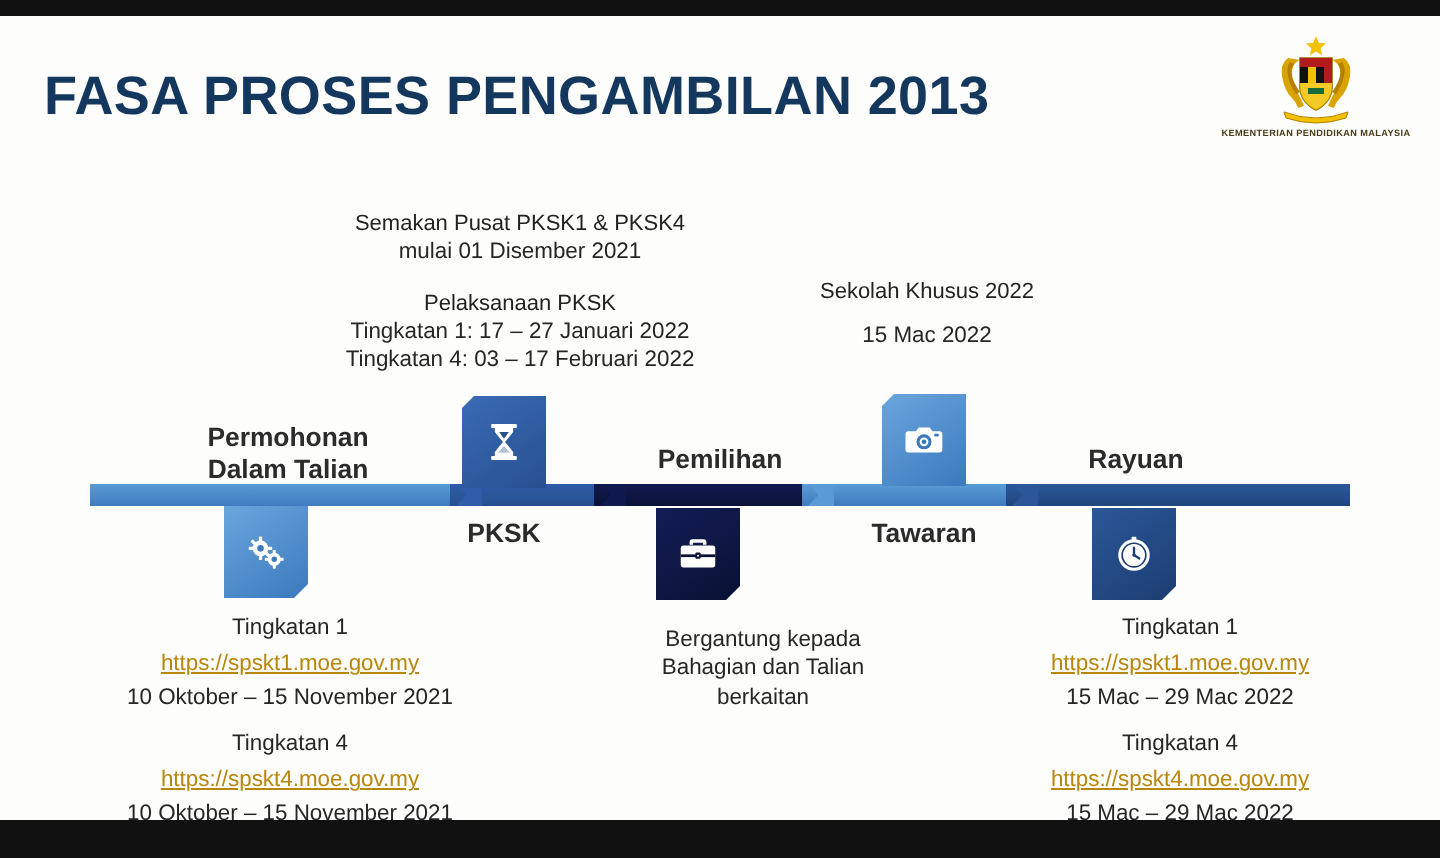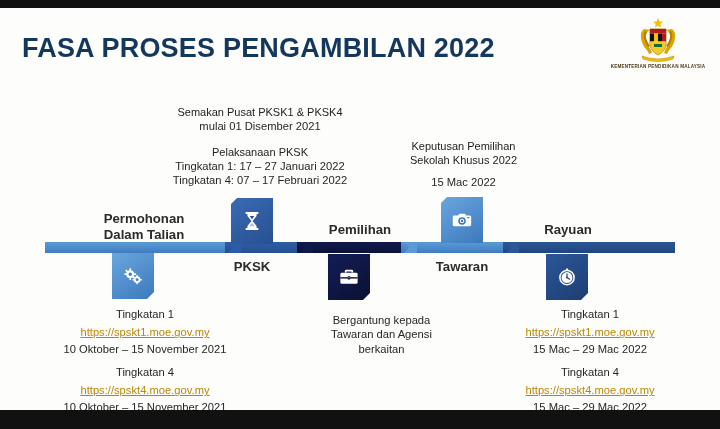--- a/index.html
+++ b/index.html
@@ -108,21 +108,21 @@
   }
 </style>
 </head>
 <body>
 
 <div class="topbar"></div>
 <div class="botbar"></div>
 
 <div id="slide">
 
-  <div id="title">FASA PROSES PENGAMBILAN 2022</div>
+  <div id="title">FASA PROSES PENGAMBILAN 2013</div>
 
   <div id="logo-wrap">
     <svg width="48" height="47" viewBox="0 0 48 47" style="display:block;margin:0 auto;">
 
       <path d="M24 2 l1.4 3.4 3.6.3 -2.7 2.4 .8 3.5 -3.1-1.9 -3.1 1.9 .8-3.5 -2.7-2.4 3.6-.3z" fill="#f2c200"></path>
 
       <path d="M10 13 q-4 3 -3 9 q1 7 5 11 q2 2 3 5 l3-1 q-2-5 -4-8 q-3-5 -2-10 q1-4 4-5z" fill="#d9a300"></path>
       <path d="M38 13 q4 3 3 9 q-1 7 -5 11 q-2 2 -3 5 l-3-1 q2-5 4-8 q3-5 2-10 q-1-4 -4-5z" fill="#d9a300"></path>
       <path d="M11 15 q-2 3 -1 7 q1 5 4 9 l2-1 q-3-4 -4-8 q-1-4 1-6z" fill="#b57f00"></path>
       <path d="M37 15 q2 3 1 7 q-1 5 -4 9 l-2-1 q3-4 4-8 q1-4 -1-6z" fill="#b57f00"></path>
@@ -142,25 +142,24 @@
   </div>
 
   <div class="tblock" style="left:150px; top:97px; width:220px;">
     <div class="hd">Semakan Pusat PKSK1 &amp; PKSK4</div>
     <div class="ln">mulai 01 Disember 2021</div>
   </div>
 
   <div class="tblock" style="left:150px; top:137px; width:220px;">
     <div class="hd">Pelaksanaan PKSK</div>
     <div class="ln">Tingkatan 1: 17 – 27 Januari 2022</div>
-    <div class="ln">Tingkatan 4: 07 – 17 Februari 2022</div>
+    <div class="ln">Tingkatan 4: 03 – 17 Februari 2022</div>
   </div>
 
   <div class="tblock" style="left:381px; top:131px; width:165px;">
-    <div class="hd">Keputusan Pemilihan</div>
     <div class="hd">Sekolah Khusus 2022</div>
     <div class="ln" style="margin-top:8px;">15 Mac 2022</div>
   </div>
 
   <div id="timeline">
 
     <div class="seg s1"></div>
     <div class="seg s2"></div>
     <div class="seg s3"></div>
     <div class="seg s4"></div>
@@ -269,21 +268,21 @@
     <div><a class="url" href="#">https://spskt1.moe.gov.my</a></div>
     <div class="ln">10 Oktober – 15 November 2021</div>
     <div class="gap"></div>
     <div class="ln">Tingkatan 4</div>
     <div><a class="url" href="#">https://spskt4.moe.gov.my</a></div>
     <div class="ln">10 Oktober – 15 November 2021</div>
   </div>
 
   <div class="tblock" style="left:304px; top:305px; width:155px;">
     <div class="ln">Bergantung kepada</div>
-    <div class="ln">Tawaran dan Agensi</div>
+    <div class="ln">Bahagian dan Talian</div>
     <div class="ln">berkaitan</div>
   </div>
 
   <div class="tblock" style="left:490px; top:299px; width:200px;">
     <div class="ln">Tingkatan 1</div>
     <div><a class="url" href="#">https://spskt1.moe.gov.my</a></div>
     <div class="ln">15 Mac – 29 Mac 2022</div>
     <div class="gap"></div>
     <div class="ln">Tingkatan 4</div>
     <div><a class="url" href="#">https://spskt4.moe.gov.my</a></div>

